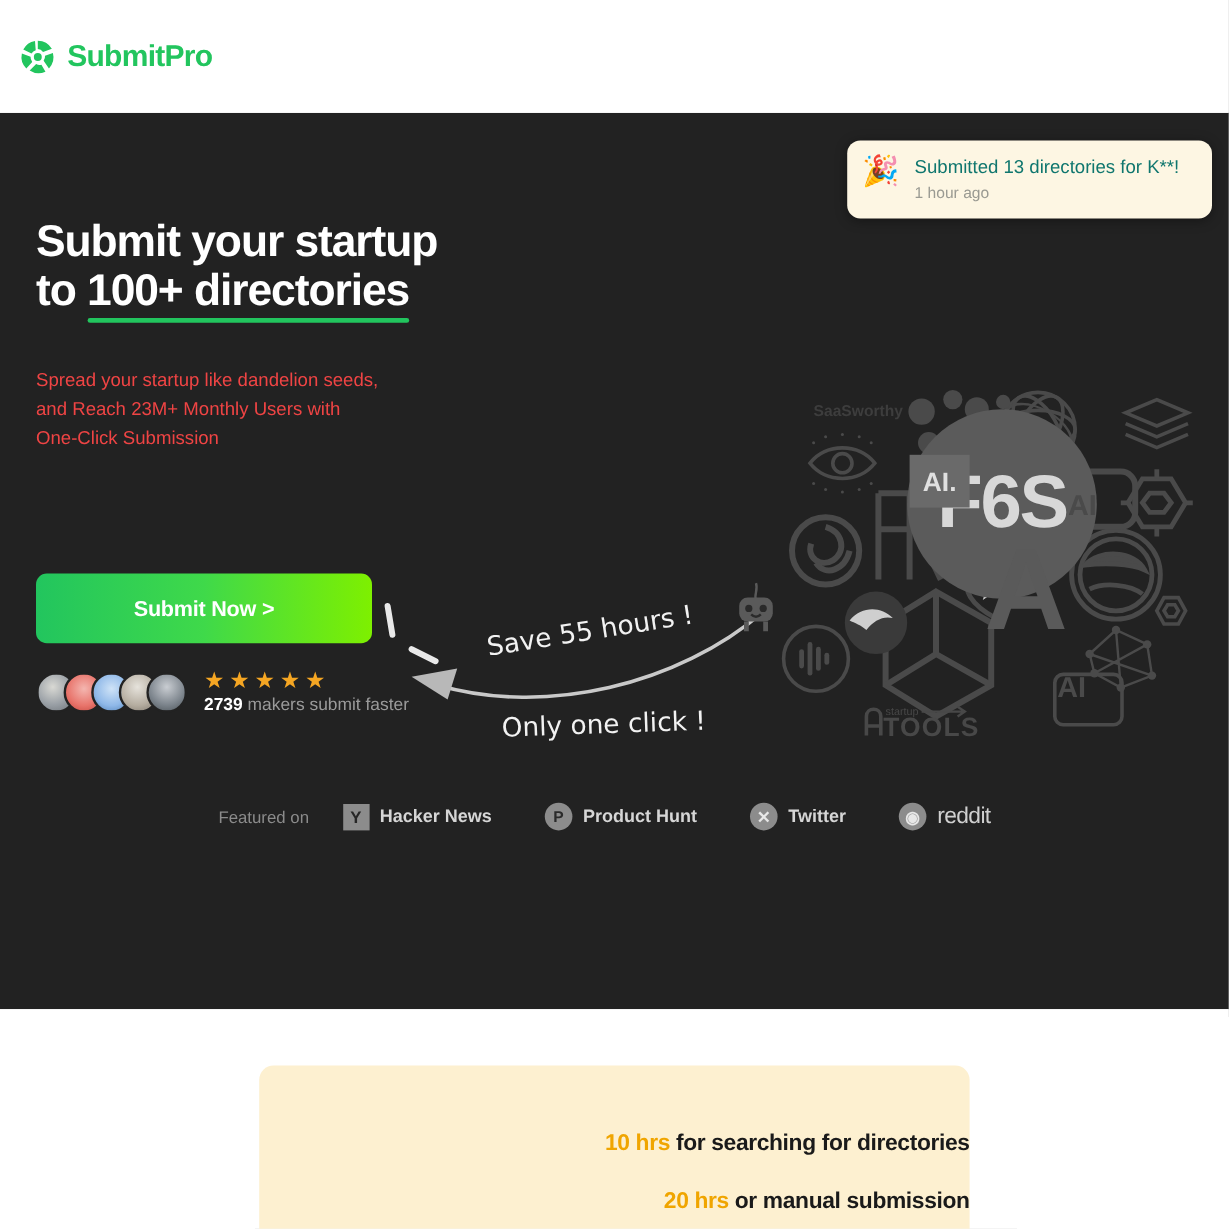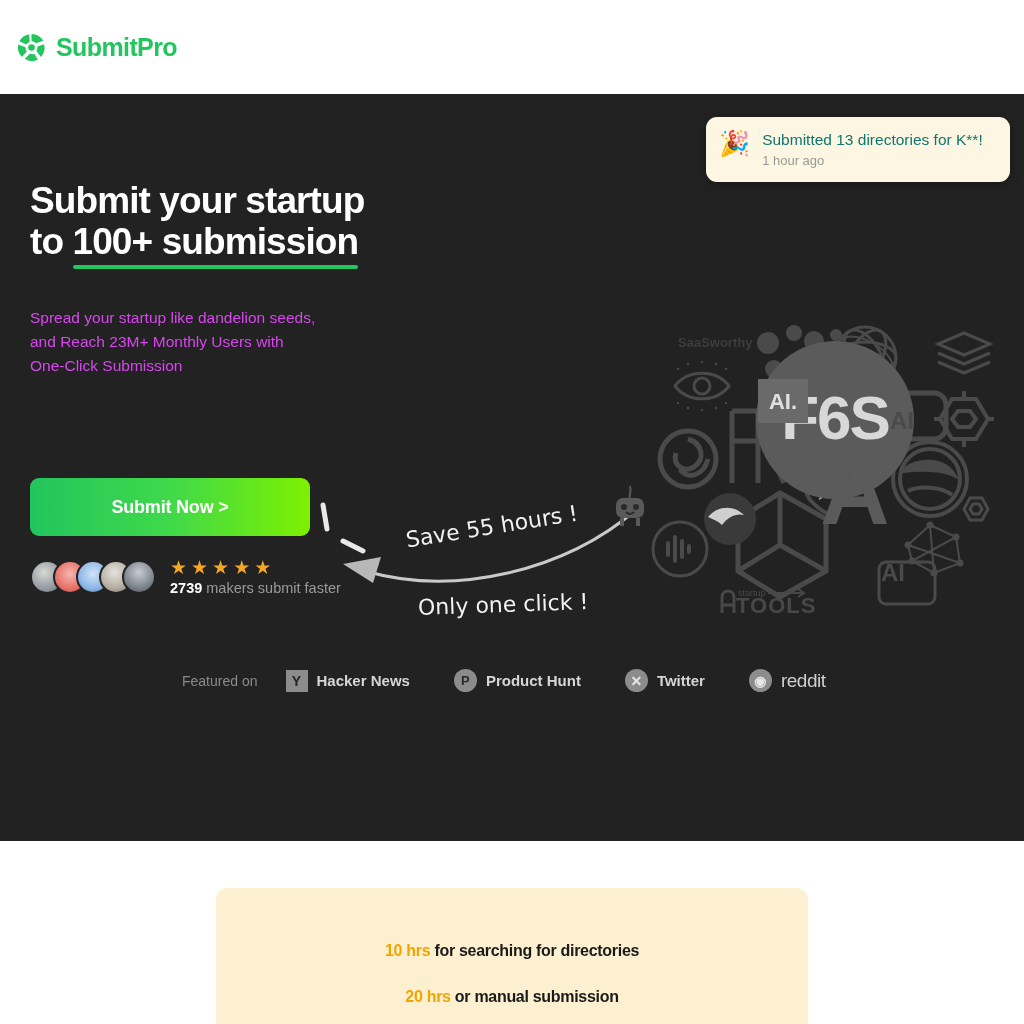--- a/index.html
+++ b/index.html
@@ -74,21 +74,21 @@
     line-height:1.10; letter-spacing:-0.9px;
   }
   .underline-wrap { position:relative; display:inline-block; }
   .underline-wrap::after {
     content:""; position:absolute;
     left:0; right:0; bottom:-7px; height:4px;
     background:#22c55e; border-radius:2px;
   }
   .subhead {
     margin-top:44px;
-    font-size:15.5px; color:#d946ef;
+    font-size:15.5px; color:#ef4444;
     line-height:1.55; max-width:290px;
   }
 
   
   .cta {
     margin-top:100px;
     display:block; width:280px; height:58px;
     background:linear-gradient(90deg,#22c55e 0%,#3fd94a 50%,#7ef000 100%);
     border:none; border-radius:9px;
     color:#fff; font-size:18px; font-weight:700;
@@ -155,21 +155,21 @@
 
   
   .lower { position:relative; height:198px; background:#ffffff; }
   .stat-card {
     position:absolute; left:216px; top:47px;
     width:592px; height:200px;
     background:#fdf0d0; border-radius:12px;
     padding-top:55px;
   }
   .stat-row {
-    text-align:center; font-size:16px; font-weight:700;
+    text-align:right; font-size:19px; font-weight:700;
     color:#1a1a1a; letter-spacing:-0.3px; line-height:1;
   }
   .stat-row + .stat-row { margin-top:30px; }
   .stat-hrs { color:#f0a500; }
 </style>
 </head>
 <body>
 
 <div class="header">
   <div class="brand">
@@ -372,21 +372,21 @@
     <span class="toast-emoji">🎉</span>
     <div>
       <div class="toast-title">Submitted 13 directories for K**!</div>
       <div class="toast-time">1 hour ago</div>
     </div>
   </div>
 
   <div class="hero-inner">
     <h1 class="headline">
       <span>Submit your startup</span><br>
-      <span>to </span><span class="underline-wrap">100+ submission</span>
+      <span>to </span><span class="underline-wrap">100+ directories</span>
     </h1>
 
     <p class="subhead">Spread your startup like dandelion seeds, and Reach 23M+ Monthly Users with One-Click Submission</p>
 
     <button class="cta">Submit Now &gt;</button>
 
     <div class="proof">
       <div class="avatars">
         <span class="avatar a1"></span>
         <span class="avatar a2"></span>

